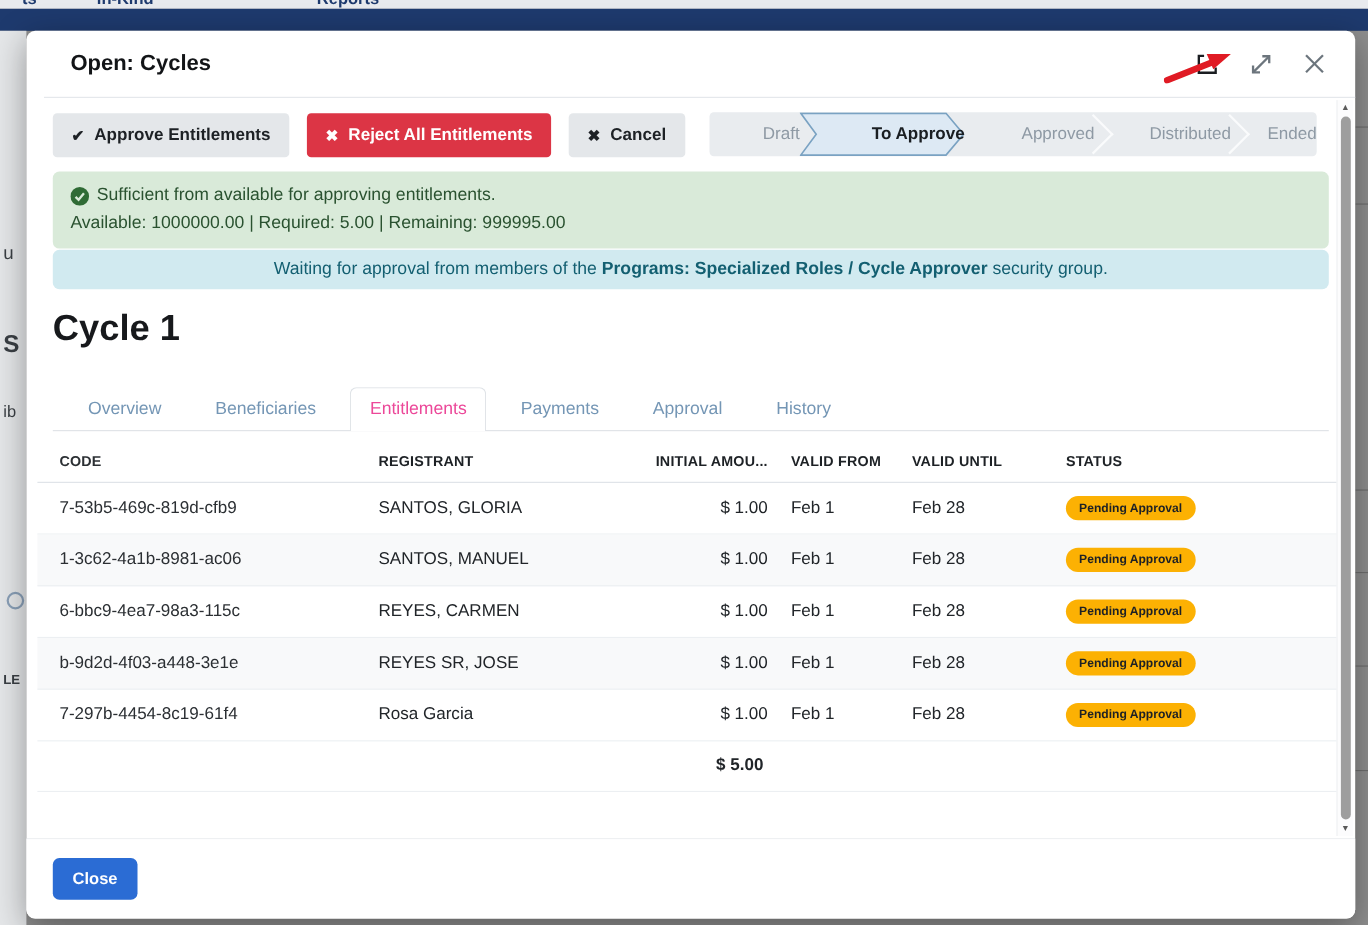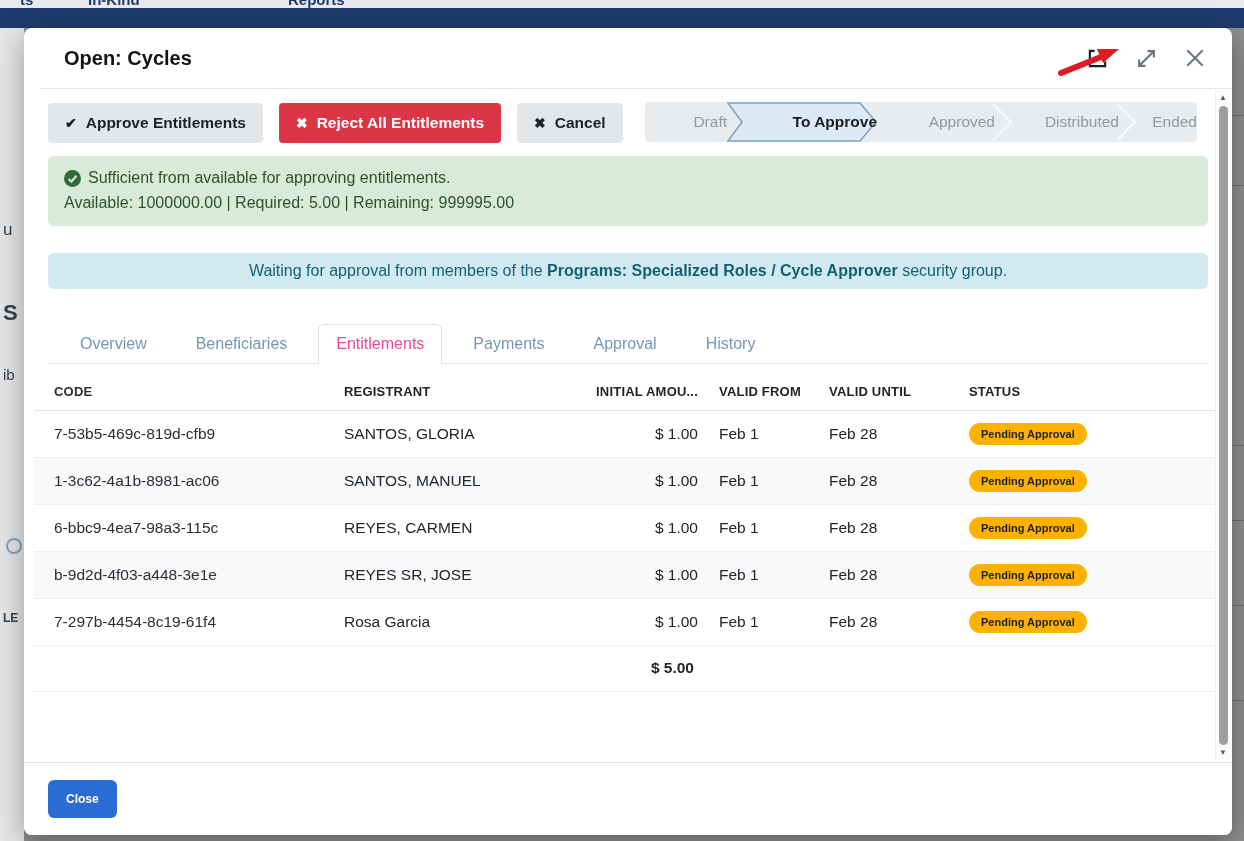--- a/index.html
+++ b/index.html
@@ -42,21 +42,21 @@
   .pstep { position:relative; display:flex; align-items:center; justify-content:flex-end; color:#8e99a4; white-space:nowrap; }
   .pstep span { position:relative; z-index:2; }
   .pstep.sep::after { content:''; position:absolute; right:0; top:50%; width:24px; height:24px; border-top:2px solid #fafbfc; border-right:2px solid #fafbfc; transform:translate(12px,-50%) rotate(45deg); z-index:1; }
   .pstep.active { color:#1a1e22; font-weight:700; }
   .pstep.active svg { position:absolute; inset:0; width:100%; height:100%; z-index:1; }
   .w-draft { width:82px; } .w-toapprove { width:150px; } .w-approved { width:118px; } .w-distributed { width:124px; } .w-ended { width:78px; }
 
   
   .alert-success { margin-top:13px; background:#d9ead9; border-radius:6px; padding:10px 16px; color:#2a5230; font-size:16px; line-height:1.55; }
   .alert-success .line1 { display:flex; align-items:center; gap:7px; }
-  .alert-info { margin-top:27px; background:#d1eaf0; border-radius:6px; padding:9px 16px; color:#135f71; font-size:16px; text-align:center; }
+  .alert-info { margin-top:1px; background:#d1eaf0; border-radius:6px; padding:9px 16px; color:#135f71; font-size:16px; text-align:center; }
   .alert-info b { font-weight:700; }
 
   .cycle-title { margin-top:16px; font-size:33px; font-weight:600; color:#17191c; }
 
   
   .tabs { margin-top:34px; display:flex; border-bottom:1px solid #dee2e6; padding-left:14px; }
   .tab { padding:10px 17px 11px; margin-right:13px; font-size:16px; color:#7496b5; cursor:pointer; border:1px solid transparent; border-bottom:none; border-radius:6px 6px 0 0; position:relative; top:1px; }
   .tab.active { background:#fff; color:#ec4899; border-color:#dee2e6; }
 
   
@@ -75,21 +75,21 @@
   .trow.total .c-amt { padding-right:10px; }
 
   
   .sbar { position:absolute; top:63px; bottom:75px; right:2px; width:15px; background:#fcfcfd; border-left:1px solid #eef0f2; }
   .sbar .thumb { position:absolute; left:3px; right:2px; top:15px; bottom:15px; background:#9e9e9e; border-radius:6px; }
   .sbar .arr { position:absolute; left:0; width:100%; text-align:center; font-size:8px; color:#5a5a5a; line-height:10px; }
   .arr.up { top:2px; } .arr.down { bottom:2px; }
 
   
   .modal-footer { position:absolute; left:0; right:0; bottom:0; height:73px; border-top:1px solid #e3e6ea; padding:17px 24px; border-radius:0 0 8px 8px; background:#fff; }
-  .btn-primary { background:#2b6cd4; color:#fff; border-radius:6px; padding:0 18px; height:38px; font-size:12px; }
+  .btn-primary { background:#2b6cd4; color:#fff; border-radius:6px; padding:0 18px; height:38px; font-size:15px; }
 </style>
 </head>
 <body>
 
 <div class="nav-text-row">
   <span style="left:20px">ts</span>
   <span style="left:88px">In-Kind</span>
   <span style="left:288px">Reports</span>
 </div>
 <div class="nav-bar"></div>
@@ -185,20 +185,21 @@
         </svg>
         <span>Sufficient from available for approving entitlements.</span>
       </div>
       <div>Available: 1000000.00 | Required: 5.00 | Remaining: 999995.00</div>
     </div>
 
     <div class="alert-info">
       <span>Waiting for approval from members of the </span><b>Programs: Specialized Roles / Cycle Approver</b><span> security group.</span>
     </div>
 
+    <h1 class="cycle-title">Cycle 1</h1>
 
     <div class="tabs">
       <div class="tab">Overview</div>
       <div class="tab">Beneficiaries</div>
       <div class="tab active">Entitlements</div>
       <div class="tab">Payments</div>
       <div class="tab">Approval</div>
       <div class="tab">History</div>
     </div>
 

